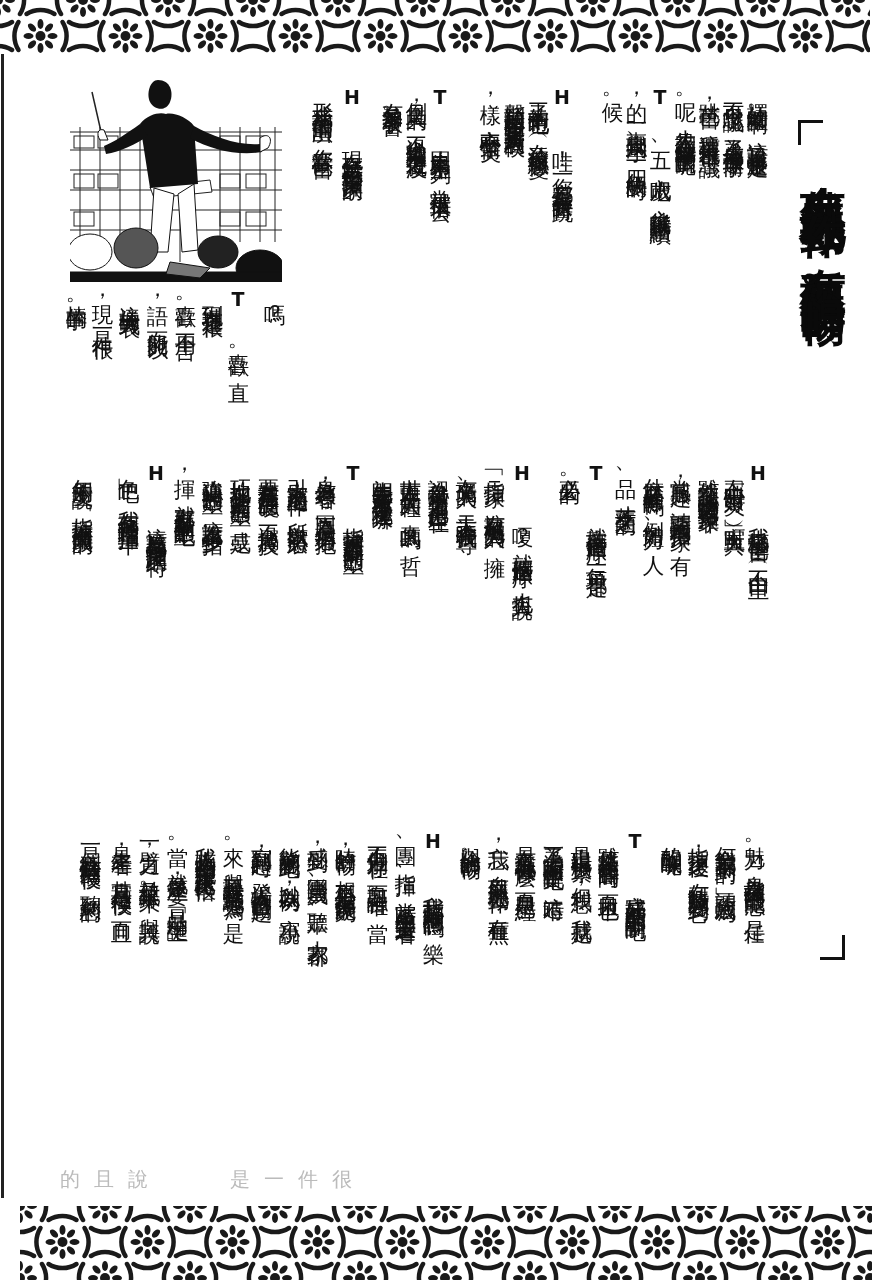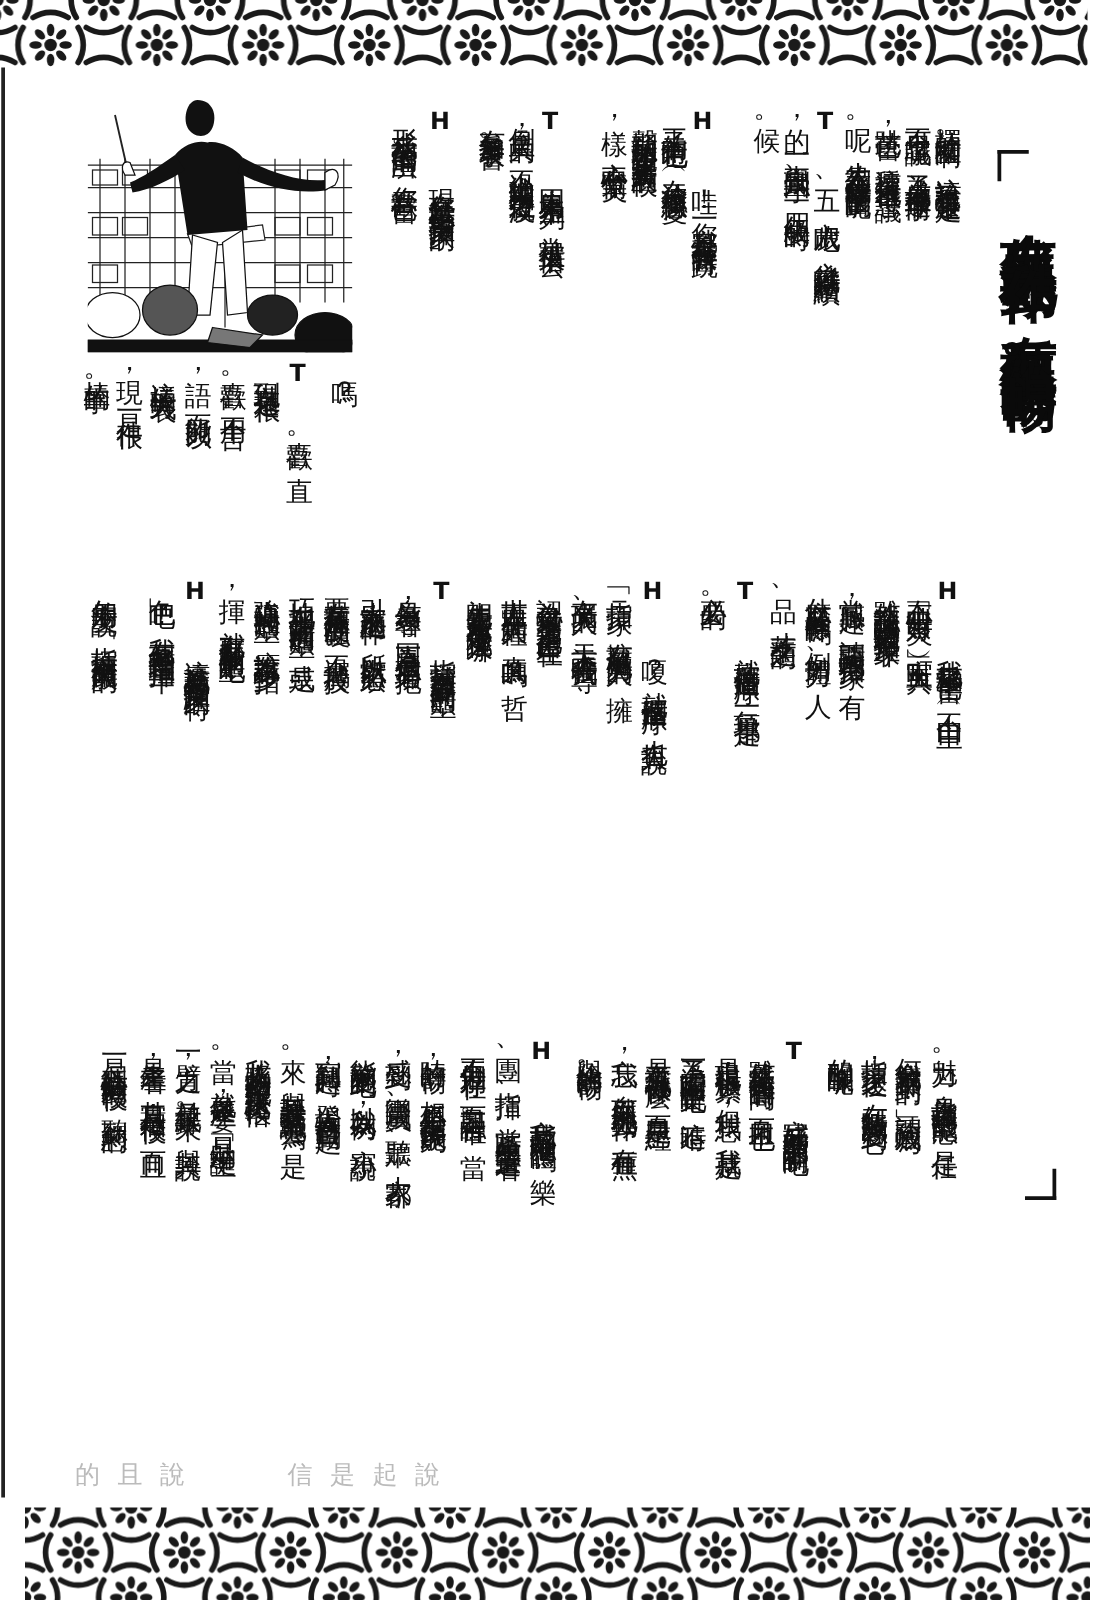--- a/index.html
+++ b/index.html
@@ -76,21 +76,21 @@
     </defs>
     <rect x="0" y="-10" width="872" height="64" fill="url(#pat)" transform="translate(-2,0)"></rect>
   </svg>
 </div>
 
 <div class="border-band" id="bottom-border">
   <svg width="872" height="82">
     <rect x="0" y="0" width="872" height="82" fill="url(#pat)" transform="translate(20,8)"></rect>
   </svg>
 </div>
-<div class="bleed">的且說　　信是起說</div>
+<div class="bleed">的且說　　是一件很</div>
 
 <div class="title">
   <div class="br-top"></div>
   <div class="txt">自然而然地去動作，有種無與倫比的舒暢。</div>
   <div class="br-bot"></div>
 </div>
 
 <div class="illus">
   <svg width="212" height="210" viewBox="0 0 212 210">
     <g stroke="#222" stroke-width="1" fill="none">

